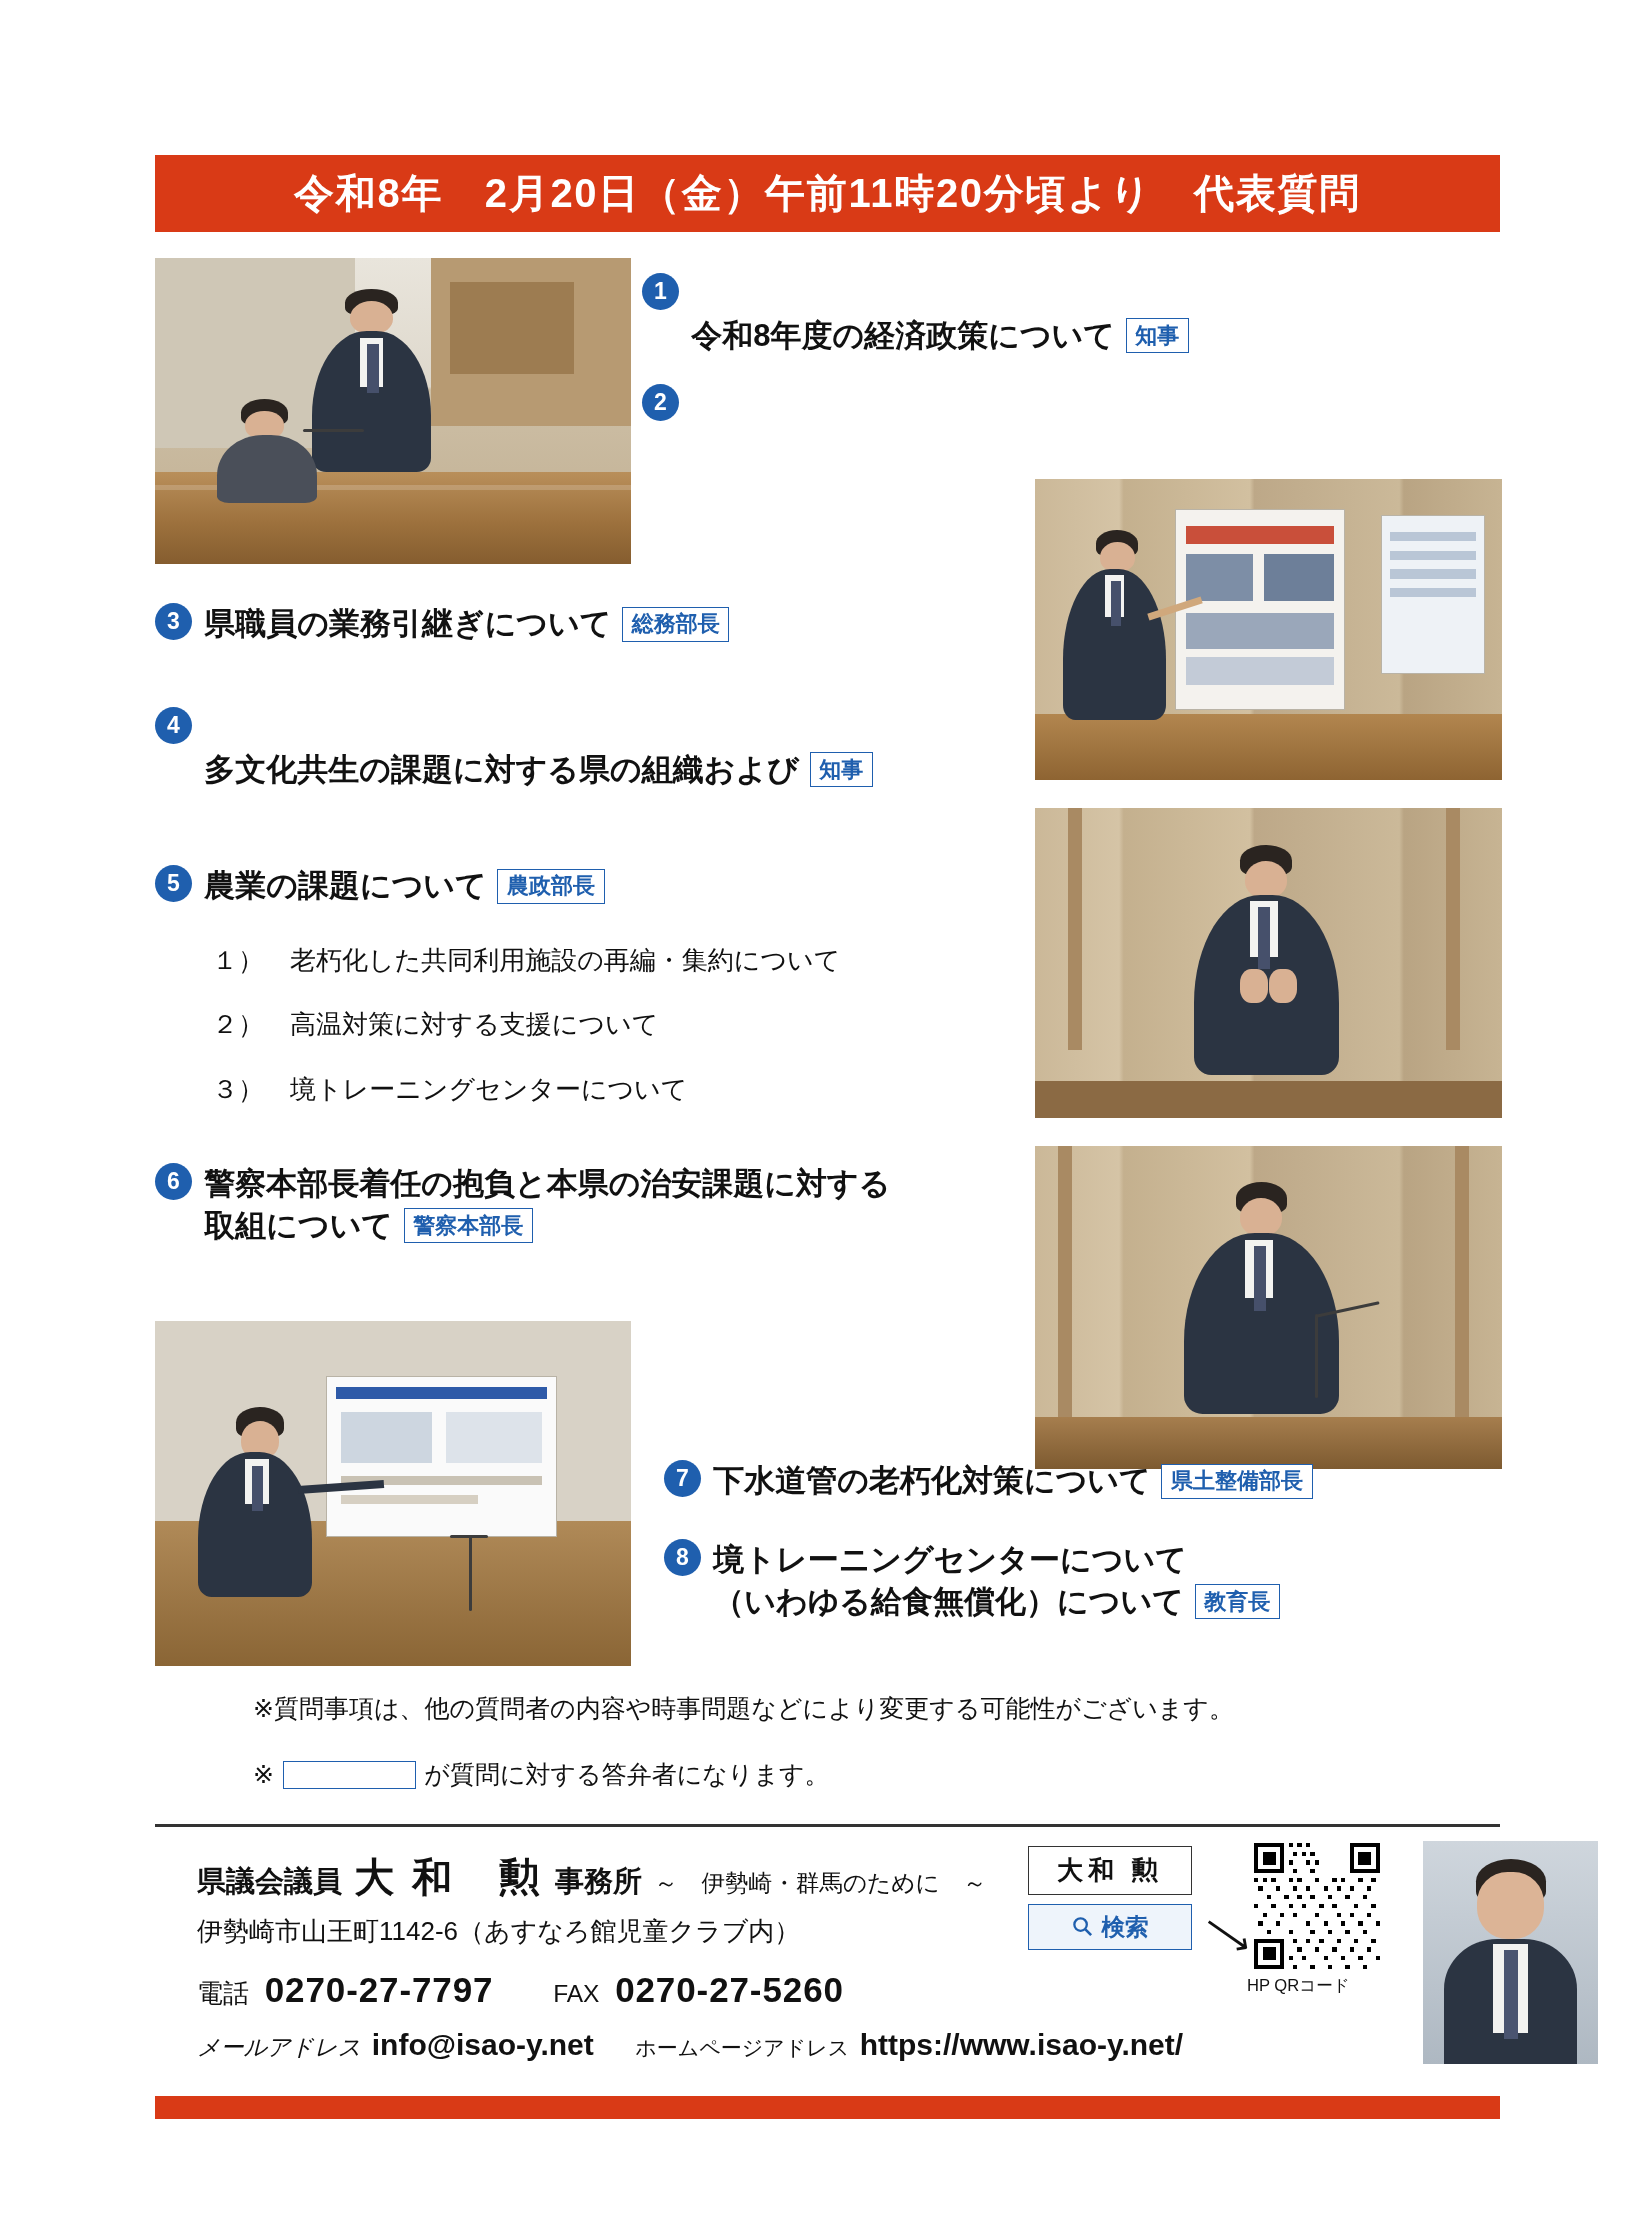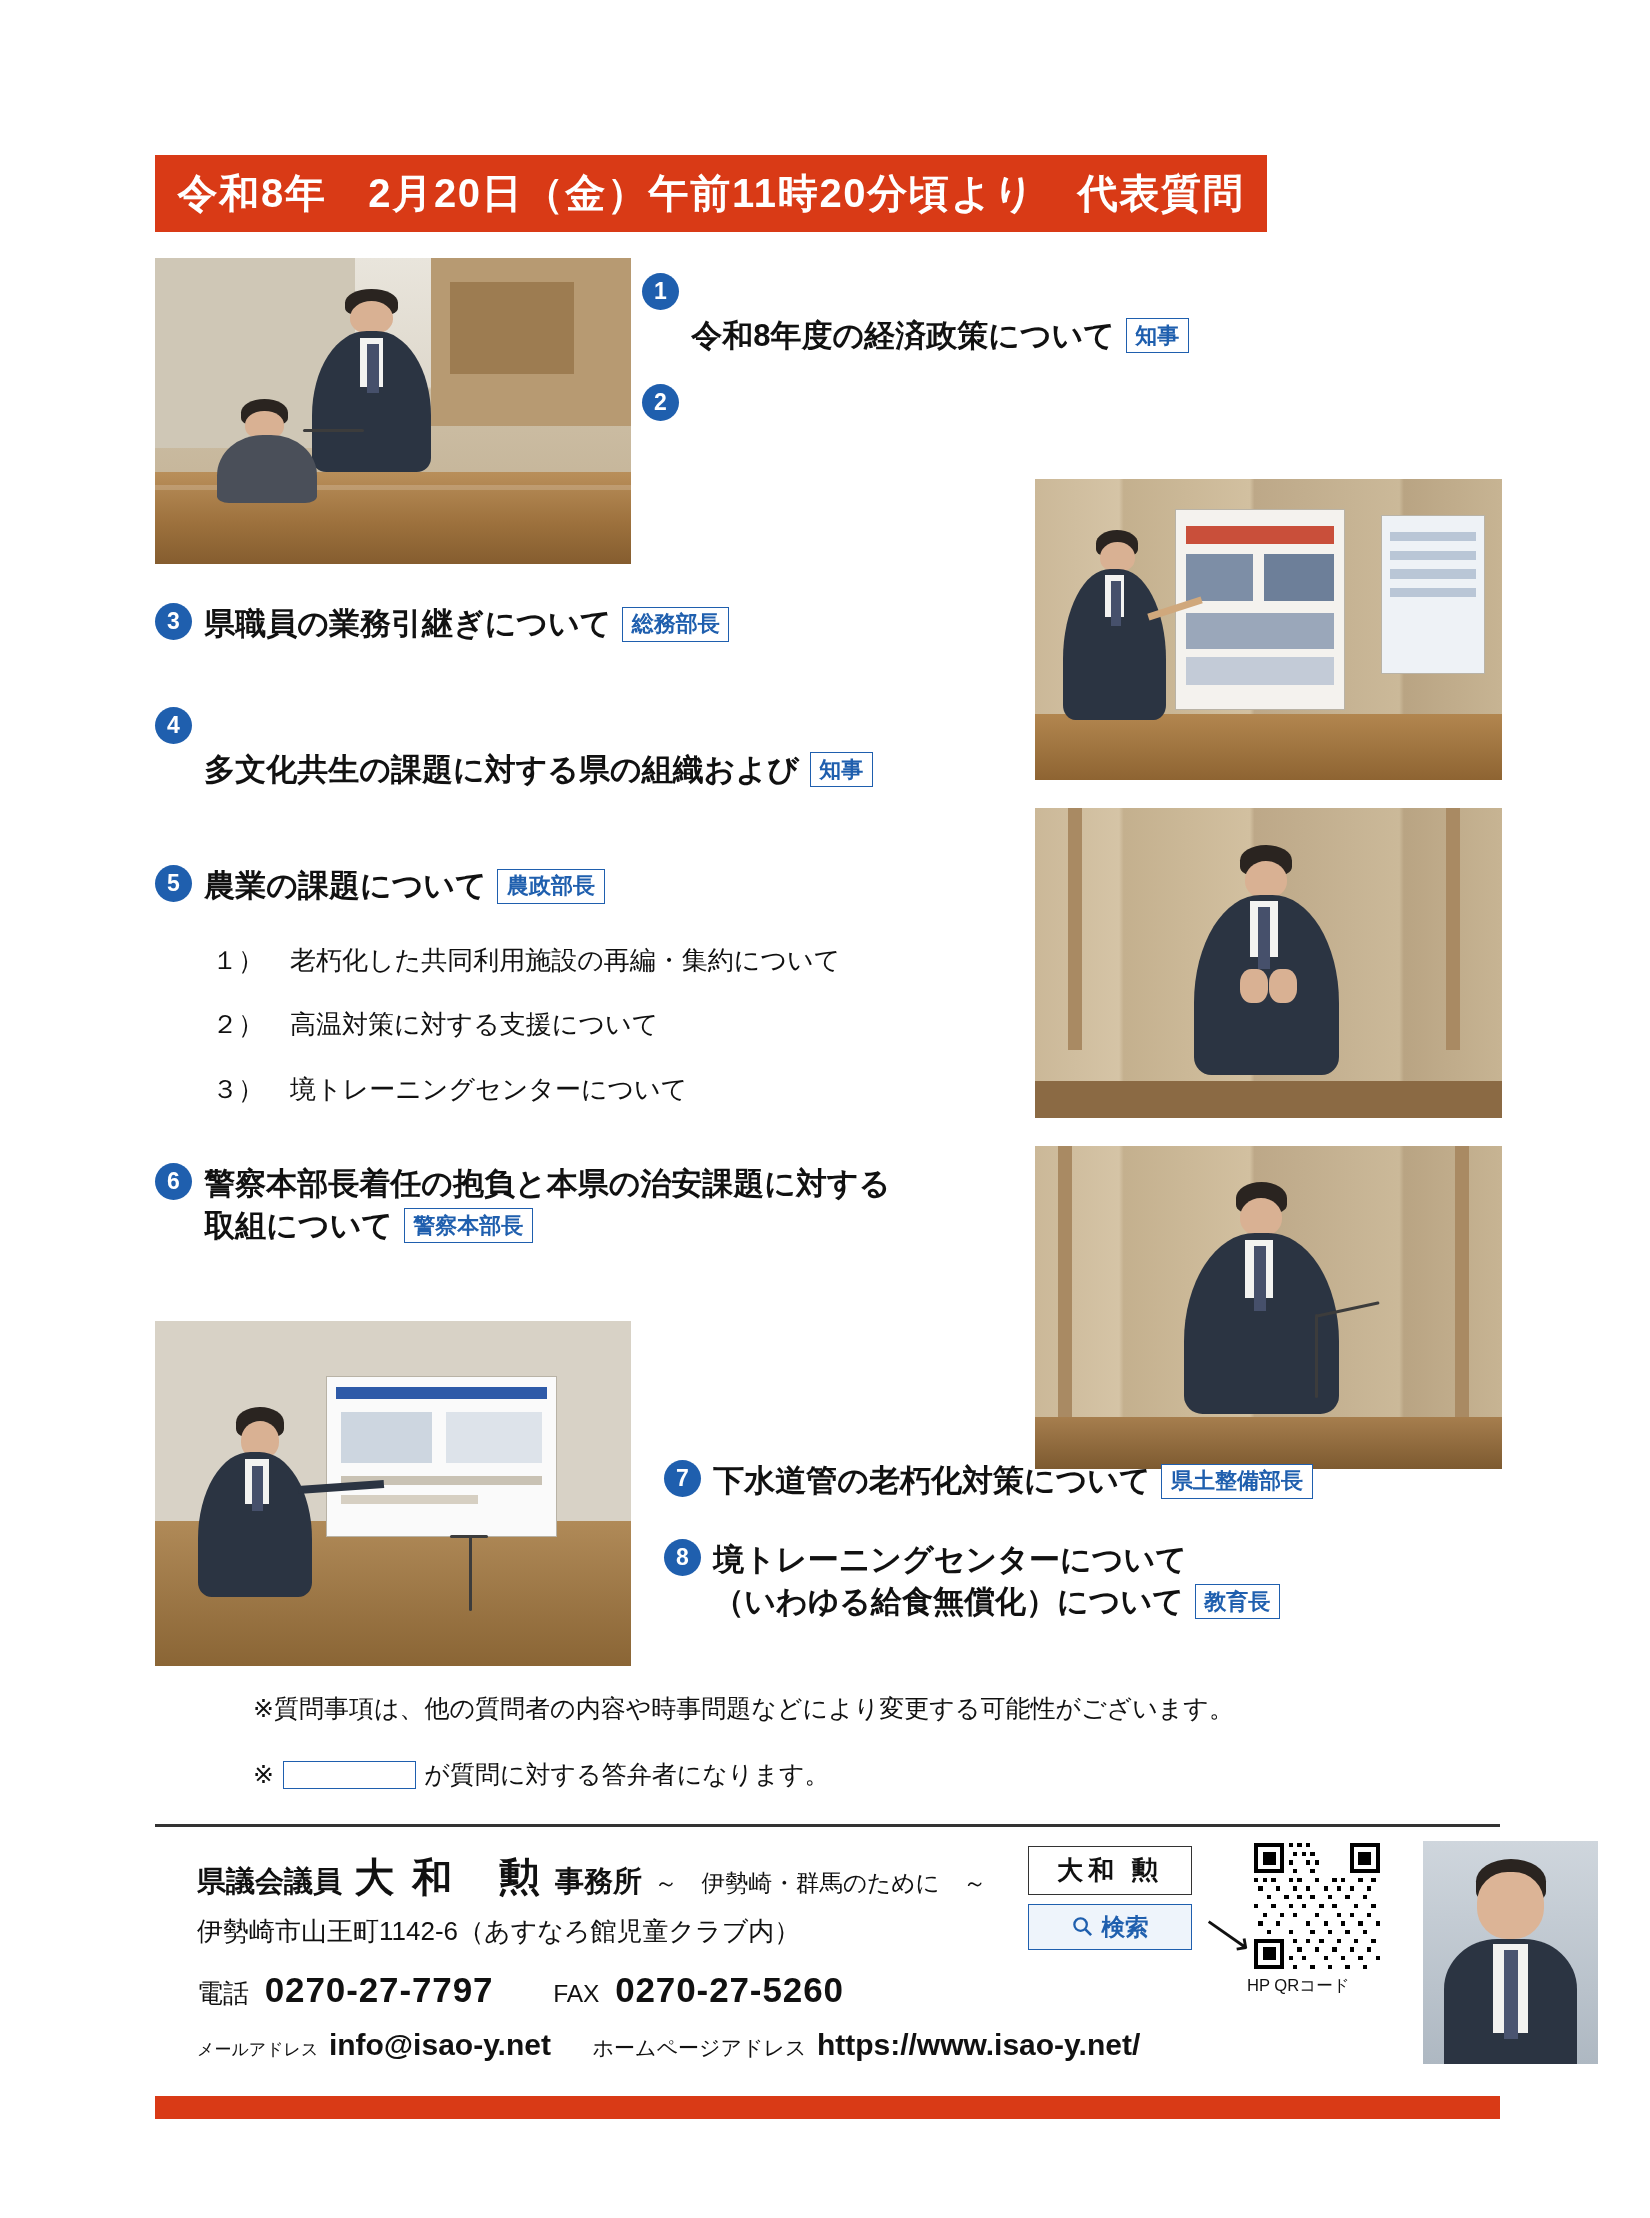--- a/index.html
+++ b/index.html
@@ -8,21 +8,21 @@
     background:#ffffff;
     font-family:"Liberation Sans","DejaVu Sans",sans-serif;
     color:#111;
     position:relative;
     overflow:hidden;
   }
   .page{position:relative;width:1651px;height:2218px;}
 
   
   .title-bar{
-    position:absolute;left:155px;top:155px;width:1112px;height:77px;
+    position:absolute;left:155px;top:155px;width:1345px;height:77px;
     background:#d93a16;
     display:flex;align-items:center;justify-content:center;
   }
   .title-bar .title-text{
     color:#ffffff;font-size:40px;font-weight:bold;letter-spacing:1.7px;
     white-space:nowrap;
   }
 
   
   .photo{position:absolute;overflow:hidden;background:#d8d5cf;}
@@ -108,21 +108,21 @@
   .f-line1 .lbl{font-size:29px;font-weight:bold;}
   .f-line1 .name{font-size:40px;font-weight:bold;letter-spacing:3.5px;}
   .f-line1 .office{font-size:29px;font-weight:bold;}
   .f-line1 .slogan{font-size:23.6px;}
   .f-addr{position:absolute;left:42px;top:80px;font-size:26px;}
   .f-tel{position:absolute;left:42px;top:136px;display:flex;align-items:baseline;gap:15.7px;}
   .f-tel .k{font-size:26px;}
   .f-tel .v{font-size:35px;font-weight:bold;letter-spacing:0.9px;}
   .f-tel .k2{font-size:24.5px;margin-left:44px;}
   .f-mail{position:absolute;left:42px;top:194px;display:flex;align-items:baseline;gap:10.5px;}
-  .f-mail .k{font-size:17px;}
+  .f-mail .k{font-size:23px;font-style:italic;}
   .f-mail .v{font-size:30px;font-weight:bold;}
   .f-mail .k2{font-size:21px;margin-left:31px;}
 
   .searchbox{position:absolute;left:873px;top:12.2px;width:164px;}
   .searchbox .namebox{
     border:1.7px solid #333;height:47px;display:flex;align-items:center;justify-content:center;
     font-size:26px;font-weight:bold;letter-spacing:5.2px;background:#fff;
   }
   .searchbox .searchbtn{
     margin-top:8.7px;border:1.7px solid #1f5fae;height:44px;display:flex;align-items:center;justify-content:center;

